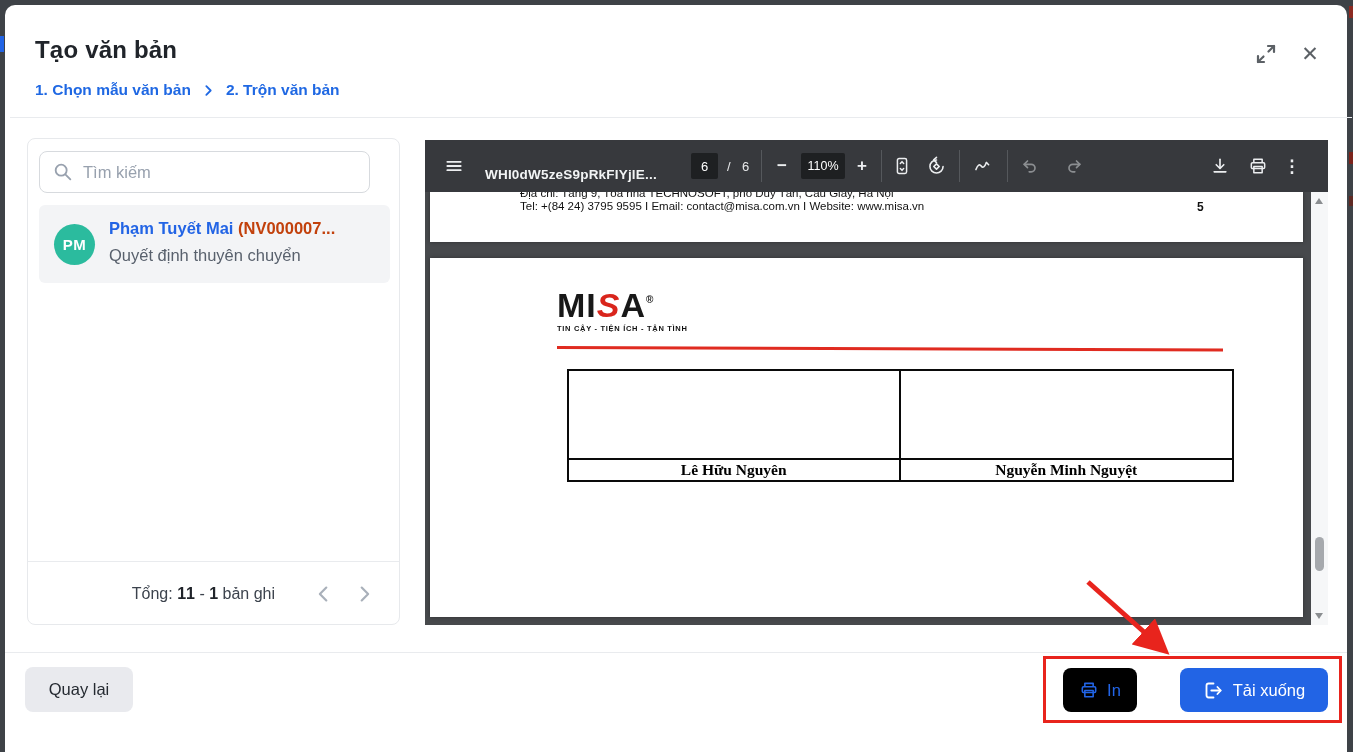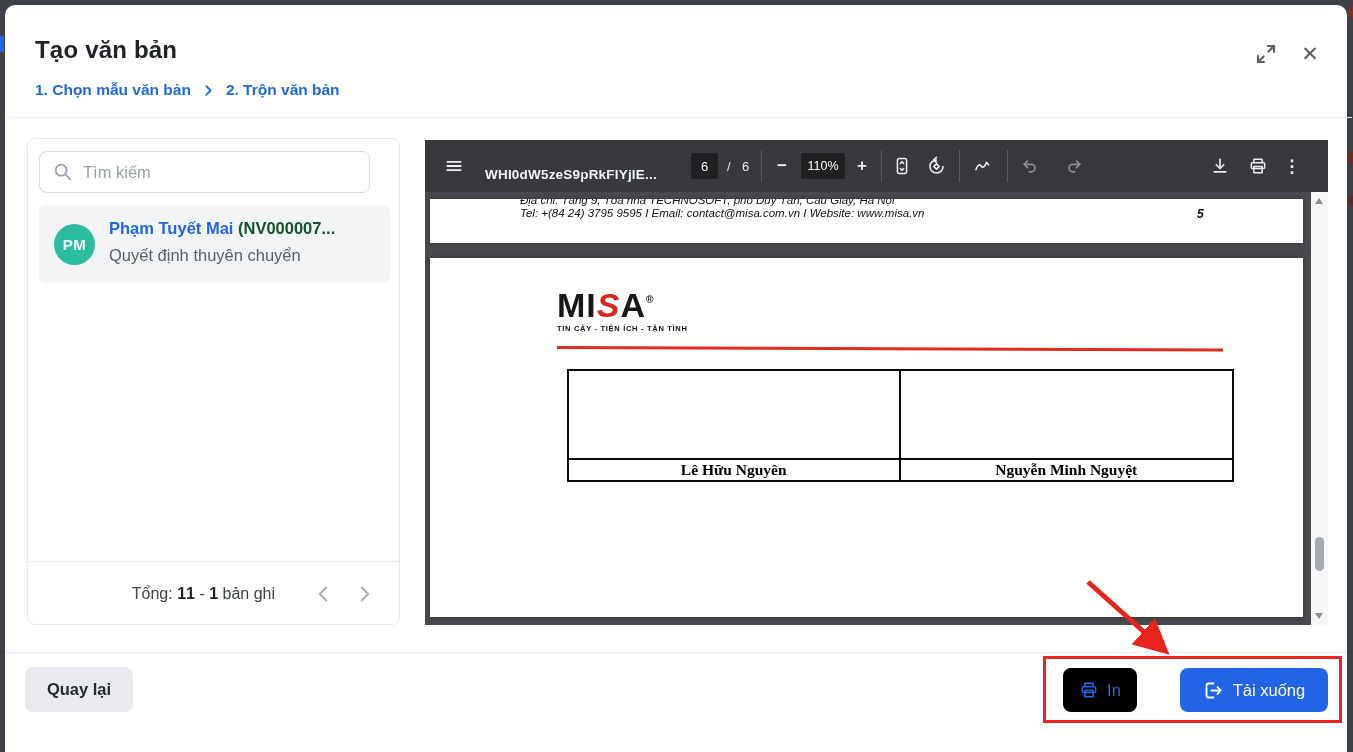--- a/index.html
+++ b/index.html
@@ -23,21 +23,21 @@
 
   
   .sidebar { position:absolute; left:27px; top:138px; width:373px; height:487px; border:1px solid #e7e9ec; border-radius:8px; background:#fff; }
   .search-box { position:absolute; left:11px; top:12px; width:331px; height:42px; border:1px solid #d7dade; border-radius:8px; display:flex; align-items:center; padding:0 12px; background:#fff; }
   .search-box input { border:none; outline:none; flex:1; font-size:16.5px; color:#333; margin-left:9px; font-family:"Liberation Sans", sans-serif; background:transparent; }
   .search-box input::placeholder { color:#98a1ae; }
   .rec-item { position:absolute; left:11px; top:66px; width:351px; height:78px; background:#f3f4f6; border-radius:6px; cursor:pointer; }
   .avatar { position:absolute; left:15px; top:19px; width:41px; height:41px; border-radius:50%; background:#2bbb9e; color:#fff; font-weight:700; font-size:15px; display:flex; align-items:center; justify-content:center; letter-spacing:.5px; }
   .rec-title { position:absolute; left:70px; top:14px; font-size:16.5px; white-space:nowrap; }
   .rec-name { font-weight:700; color:#2264e5; }
-  .rec-code { font-weight:600; color:#14532d; }
+  .rec-code { font-weight:600; color:#c2410c; }
   .rec-sub { position:absolute; left:70px; top:41px; font-size:16.5px; color:#59616d; }
   .pag-divider { position:absolute; left:0; top:422px; width:100%; height:1px; background:#e9ebee; }
   .pag-row { position:absolute; left:0; top:423px; width:100%; height:63px; display:flex; align-items:center; justify-content:flex-end; padding:0 22px; }
   .pag-total { font-size:16px; color:#3c434d; }
   .pag-total b, .pag-range b { color:#20242a; }
   .pag-right { display:flex; align-items:center; }
   .pag-range { font-size:16px; color:#3c434d; margin-right:22px; }
   .pag-chev { width:26px; height:26px; display:flex; align-items:center; justify-content:center; cursor:pointer; margin-left:14px; }
 
   
@@ -47,21 +47,21 @@
   .tb-sep { position:absolute; top:10px; width:1px; height:32px; background:#55585c; }
   .fname { position:absolute; left:60px; top:0; height:68px; display:flex; align-items:center; font-size:13.5px; font-weight:600; color:#f2f4f5; letter-spacing:.2px; }
   .page-input { position:absolute; left:266px; top:13px; width:27px; height:26px; background:#1e2022; border:none; color:#fff; text-align:center; font-size:13px; font-family:"Liberation Sans", sans-serif; border-radius:2px; }
   .tb-txt { position:absolute; top:0; height:52px; display:flex; align-items:center; color:#e8eaeb; font-size:13px; }
   .zoom-box { position:absolute; left:376px; top:13px; width:44px; height:26px; background:#1e2022; color:#fff; font-size:12.5px; display:flex; align-items:center; justify-content:center; border-radius:2px; }
   .glyph-btn { color:#eceef0; font-size:17px; font-weight:700; }
   .dim svg { stroke:#8b8e91 !important; }
 
   .pages { position:absolute; left:0; top:52px; width:886px; height:433px; overflow:hidden; }
   .page { position:absolute; left:5px; width:873px; background:#fff; box-shadow:0 0 4px rgba(0,0,0,.35); }
-  .p5 { top:7px; height:44px; overflow:hidden;font-style:italic; }
+  .p5 { top:0; height:50px; overflow:hidden; }
   .p5-text { position:absolute; left:90px; top:-5px; font-size:11.5px; line-height:13px; color:#111; white-space:nowrap; }
   .p5-num { position:absolute; left:767px; top:8px; font-size:12px; font-weight:700; color:#111; }
   .p6 { top:66px; height:359px; }
 
   .logo-wrap { position:absolute; left:127px; top:26px; }
   .logo-line1 { font-size:34px; font-weight:900; line-height:32px; color:#181818; letter-spacing:1px; font-stretch:condensed; }
   .logo-s { color:#d9251c; font-style:italic; }
   .logo-reg { font-size:10px; font-weight:700; vertical-align:14px; letter-spacing:0; }
   .logo-tag { font-size:7.5px; font-weight:700; color:#111; letter-spacing:.7px; margin-top:3px; white-space:nowrap; }
   .red-rule { position:absolute; left:127px; top:88px; width:666px; height:3px; background:#e02b20; transform:rotate(.22deg); transform-origin:left center; }
@@ -71,21 +71,21 @@
   .cell-name { border-top:2px solid #0a0a0a; font-family:"Liberation Serif", serif; font-weight:700; font-size:15.5px; color:#000; display:flex; align-items:center; justify-content:center;text-align:center; }
 
   .vscroll { position:absolute; right:0; top:52px; width:17px; height:433px; background:#f6f7f8; }
   .scroll-arrow { position:absolute; left:4px; width:0; height:0; border-left:4.5px solid transparent; border-right:4.5px solid transparent; }
   .arrow-up { top:6px; border-bottom:6px solid #8a8d90; }
   .arrow-down { bottom:6px; border-top:6px solid #8a8d90; }
   .scroll-thumb { position:absolute; left:4px; top:345px; width:9px; height:34px; background:#a6a9ad; border-radius:5px; }
 
   
   .ftr-divider { position:absolute; left:5px; top:652px; width:1342px; height:1px; background:#e9ebee; }
-  .btn { position:absolute; display:flex; align-items:center; justify-content:center; border-radius:8px; cursor:pointer; font-size:16.5px;font-weight:bold; }
+  .btn { position:absolute; display:flex; align-items:center; justify-content:center; border-radius:8px; cursor:pointer; font-size:16.5px; }
   .btn-back { left:25px; top:667px; width:108px; height:45px; background:#e9eaee; color:#252a31; }
   .btn-print { left:1063px; top:668px; width:74px; height:44px; background:#000000; color:#2264e5; font-weight:500; }
   .btn-print svg { margin-right:8px; }
   .btn-download { left:1180px; top:668px; width:148px; height:44px; background:#2264e5; color:#fff; font-weight:500; }
   .btn-download svg { margin-right:9px; }
   .anno-box { position:absolute; left:1043px; top:656px; width:299px; height:67px; border:3px solid #e8241d; }
 </style>
 </head>
 <body>
 

